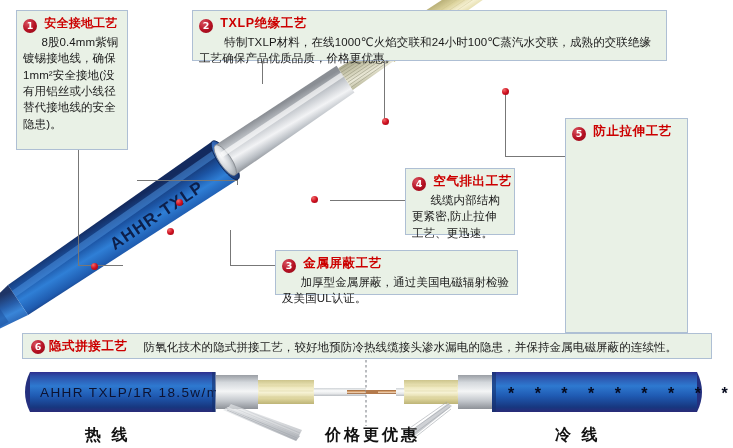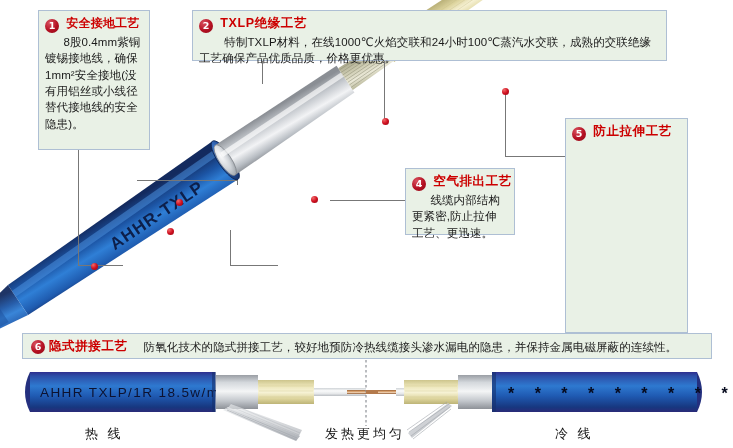--- a/index.html
+++ b/index.html
@@ -47,21 +47,21 @@
   }
   .title {
     color: #cc0000;
     font-weight: bold;
     font-size: 12.5px;
     letter-spacing: 0.6px;
   }
   .body { display: block; text-indent: 1.6em; }
 
   
-  #box1 { left: 38px;  top: 10px;  width: 112px; height: 140px; }
+  #box1 { left: 16px;  top: 10px;  width: 112px; height: 140px; }
   #box1 .title { font-size: 12px; letter-spacing: 0.2px; }
   #box2 { left: 192px; top: 10px;  width: 475px; height: 51px; }
   #box2 .body { text-indent: 2.2em; }
   #box3 { left: 275px; top: 250px; width: 243px; height: 45px; }
   #box4 { left: 405px; top: 168px; width: 110px; height: 67px; }
   #box5 { left: 565px; top: 118px; width: 123px; height: 215px; }
   #box6 { left: 22px;  top: 333px; width: 690px; height: 26px; padding: 4px 8px; }
   #box6 .row { display: flex; align-items: center; white-space: nowrap; }
   #box6 .title { margin-right: 16px; }
   #box6 .body { text-indent: 0; display: inline; text-align: center; }
@@ -78,22 +78,22 @@
     background: radial-gradient(circle at 32% 28%, #f06a6a 0%, #d01020 50%, #8e0713 100%);
   }
 
   
   #cable { position: absolute; left: 0; top: 0; width: 733px; height: 330px; }
 
   
   #bottom { position: absolute; left: 0; top: 360px; width: 733px; height: 88px; }
   .blabel {
     position: absolute;
-    font-size: 13px;
-    font-weight: normal;
+    font-size: 16px;
+    font-weight: bold;
     color: #111;
     letter-spacing: 3px;
     white-space: nowrap;
   }
   #lab-hot   { left: 85px;  top: 425px; }
   #lab-splice{ left: 325px; top: 425px; }
   #lab-cold  { left: 555px; top: 425px; }
 </style>
 </head>
 <body>
@@ -233,20 +233,27 @@
   </div>
 
   <div class="callout" id="box2">
     <span class="head">
       <span class="badge">2</span>
       <span class="title">TXLP绝缘工艺</span>
     </span>
     <span class="body">特制TXLP材料，在线1000℃火焰交联和24小时100℃蒸汽水交联，成熟的交联绝缘工艺确保产品优质品质，价格更优惠。</span>
   </div>
 
+  <div class="callout" id="box3">
+    <span class="head">
+      <span class="badge">3</span>
+      <span class="title">金属屏蔽工艺</span>
+    </span>
+    <span class="body">加厚型金属屏蔽，通过美国电磁辐射检验及美国UL认证。</span>
+  </div>
 
   <div class="callout" id="box4">
     <span class="head">
       <span class="badge">4</span>
       <span class="title">空气排出工艺</span>
     </span>
     <span class="body">线缆内部结构更紧密,防止拉伸工艺、更迅速。</span>
   </div>
 
   <div class="callout" id="box5">
@@ -364,16 +371,16 @@
 
     <rect x="458" y="15" width="34" height="34" fill="url(#bGray)"></rect>
 
     <rect x="492" y="12" width="205" height="40" fill="url(#bBlue)"></rect>
     <path d="M 697 12 q 10 20 0 40 Z" fill="#24307f"></path>
     <rect x="492" y="12" width="4" height="40" fill="#16306c" opacity="0.6"></rect>
     <text x="508" y="39" fill="#060a1e" font-family="'Liberation Sans', sans-serif" font-size="16" font-weight="bold" letter-spacing="8">* * * * * * * * * *</text>
   </svg>
 
   <div class="blabel" id="lab-hot">热 线</div>
-  <div class="blabel" id="lab-splice">发热更均匀</div>
+  <div class="blabel" id="lab-splice">价格更优惠</div>
   <div class="blabel" id="lab-cold">冷 线</div>
 
 </div>
 
 </body></html>

